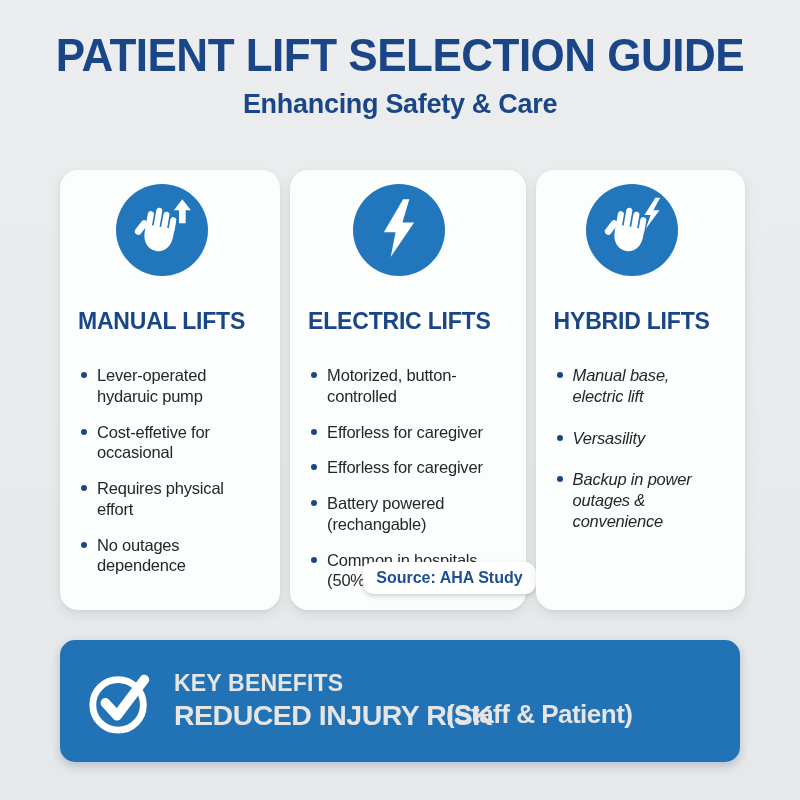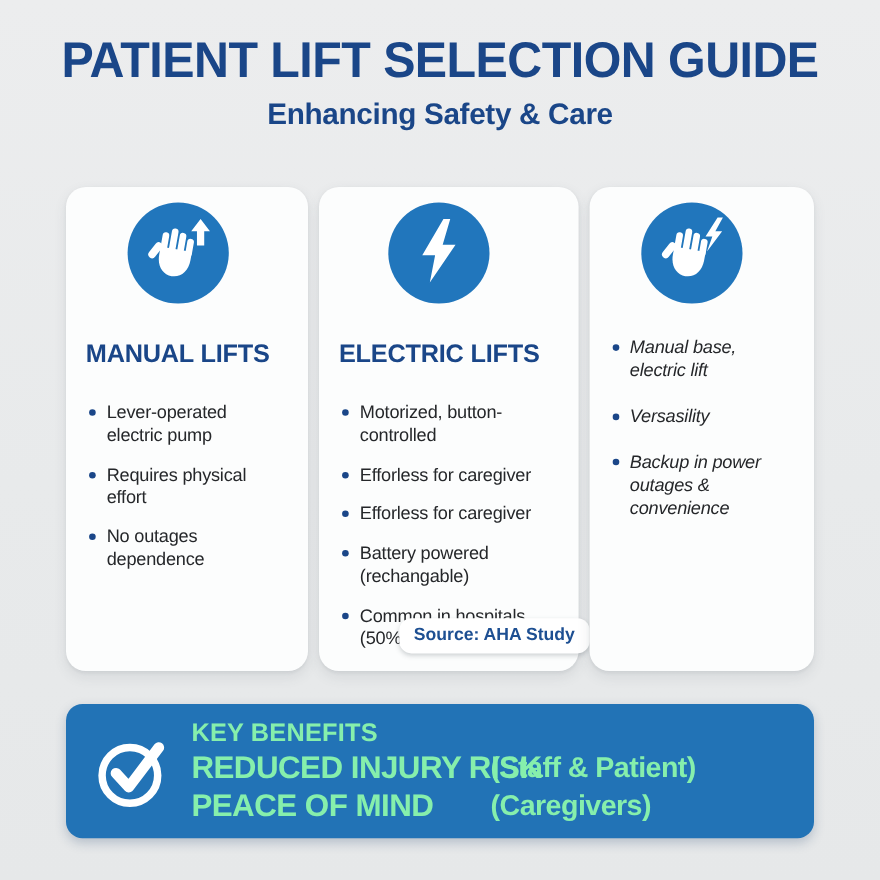--- a/index.html
+++ b/index.html
@@ -64,21 +64,21 @@
   .src-bubble::after {
     content:""; position:absolute; left:8px; bottom:-9px;
     border:10px solid transparent; border-top-color:#ffffff;
     border-left-width:4px; border-right-width:12px;
   }
 
   
   .banner {
     position:absolute; top:640px; left:60px; width:680px; height:122px;
     background: var(--bannerblue, #2273b6); border-radius:15px;
-    display:flex; align-items:center; color:#86efac;
+    display:flex; align-items:center; color:#e5e5e5;
     box-shadow: 0 4px 10px rgba(40,70,110,0.25);
   }
   .check-wrap { margin-left:26px; flex:0 0 auto; width:70px; height:80px; }
   .banner-text { margin-left:18px; }
   .banner-text .kb { font-size:23px; font-weight:bold; letter-spacing:0.2px; }
   .brow { display:flex; margin-top:2px; }
   .brow .lbl { width:272px; font-size:28.5px; font-weight:bold; letter-spacing:-0.5px; white-space:nowrap; }
   .brow .note { font-size:26px; font-weight:bold; letter-spacing:-0.5px; white-space:nowrap; }
 </style>
 </head>
@@ -106,21 +106,22 @@
                 <path d="M11 23 h21 v5.5 C32 36 27.5 41 21.5 41 15.5 41 11 36 11 28.5 Z"></path>
                 <rect x="5.5" y="20" width="5" height="12" rx="2.5" transform="rotate(28 8 26)"></rect>
               </g>
               <path d="M38.8 3 l6.2 8 h-3.8 v9.5 h-4.8 V11 h-3.8 Z"></path>
             </g>
           </svg>
         </span>
       </div>
       <h3>MANUAL LIFTS</h3>
       <ul>
-        <li>Lever-operated electric pump</li>
+        <li>Lever-operated hydaruic pump</li>
+        <li>Cost-effetive for occasional</li>
         <li>Requires physical effort</li>
         <li>No outages dependence</li>
       </ul>
     </div>
 
     <div class="card">
       <div class="icon-circle">
         <span>
           <svg viewBox="0 0 48 48" width="66" height="66">
             <polygon fill="#ffffff" points="27,3 13,27 21.5,27 18,45 35,20 26.5,20 31.5,3"></polygon>
@@ -149,20 +150,21 @@
                 <rect x="22.2" y="11.5" width="4.4" height="15" rx="2.2"></rect>
                 <rect x="27.8" y="14.5" width="4.4" height="12" rx="2.2"></rect>
                 <path d="M11 23 h21 v5.5 C32 36 27.5 41 21.5 41 15.5 41 11 36 11 28.5 Z"></path>
                 <rect x="5.5" y="20" width="5" height="12" rx="2.5" transform="rotate(28 8 26)"></rect>
               </g>
               <polygon points="41,2 33,14.5 37.5,14.5 34,24.5 44,11 39.5,11 44.5,2"></polygon>
             </g>
           </svg>
         </span>
       </div>
+      <h3>HYBRID LIFTS</h3>
       <ul>
         <li>Manual base, electric lift</li>
         <li>Versasility</li>
         <li>Backup in power outages &amp; convenience</li>
       </ul>
     </div>
 
   </div>
 
   <div class="banner">
@@ -171,20 +173,16 @@
         <circle cx="33" cy="44" r="26" fill="none" stroke="#ffffff" stroke-width="7"></circle>
         <path d="M20 42 L32 55 L60 18" fill="none" stroke="#ffffff" stroke-width="10" stroke-linecap="round" stroke-linejoin="round"></path>
       </svg>
     </div>
     <div class="banner-text">
       <div class="kb">KEY BENEFITS</div>
       <div class="brow">
         <span class="lbl">REDUCED INJURY RISK</span>
         <span class="note">(Staff &amp; Patient)</span>
       </div>
-      <div class="brow">
-        <span class="lbl">PEACE OF MIND</span>
-        <span class="note">(Caregivers)</span>
-      </div>
     </div>
   </div>
 
 </div>
 
 </body></html>

